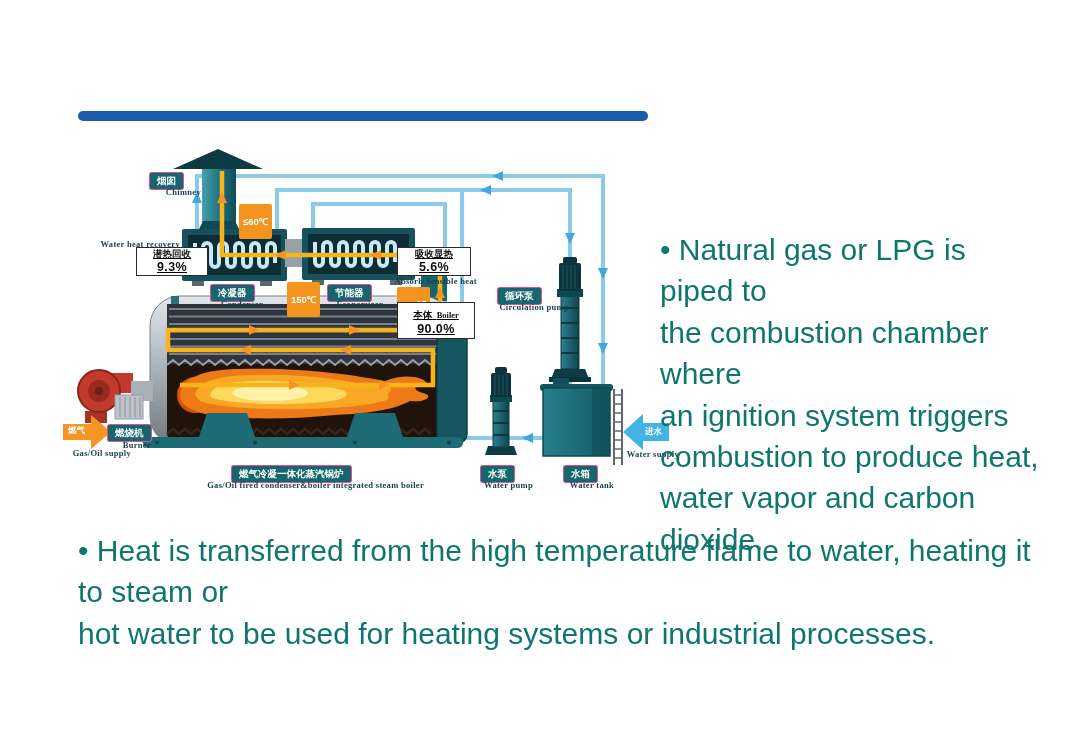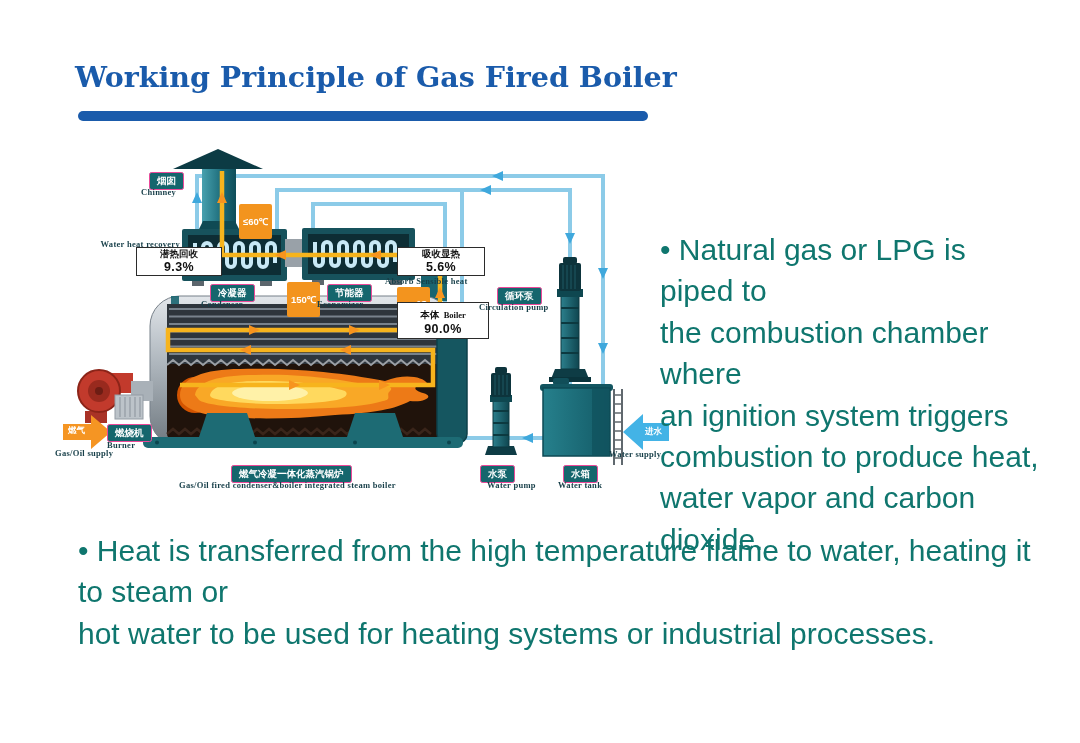--- a/index.html
+++ b/index.html
@@ -12,36 +12,35 @@
         font-family:"Liberation Sans",sans-serif;}
   .note-right{left:660px;top:229px;width:380px;}
   .note-b1{left:78px;top:530px;width:960px;}
   .note-b2{left:78px;top:618px;width:960px;}
   .diagram{position:absolute;left:55px;top:143px;width:620px;height:378px;}
   .diagram svg{position:absolute;left:0;top:0;}
   .lab{position:absolute;white-space:nowrap;}
   .badge{display:inline-block;background:#15666d;color:#fff;font-weight:bold;font-size:9.5px;
          line-height:1.45;padding:1px 7px;border-radius:2.5px;border:1px solid #ec4899;}
   .encap{font-family:"Liberation Serif",serif;font-weight:bold;font-size:8.5px;color:#173f49;
-         letter-spacing:.3px;text-align:left;}
+         letter-spacing:.3px;text-align:right;}
   .wbox{position:absolute;background:#fff;border:1.6px solid #2b2b2b;text-align:center;
-        padding:1px 19px;line-height:1.15;}
+        padding:1px 12px;line-height:1.15;text-decoration:underline;}
   .wbox .cn{font-weight:bold;font-size:9.5px;color:#111;display:block;}
   .wbox .en-inline{font-family:"Liberation Serif",serif;font-weight:bold;font-size:8.5px;color:#111;}
   .wbox .val{font-weight:bold;font-size:12.5px;color:#111;letter-spacing:.4px;display:block;}
   .tbadge{display:inline-block;background:#f3941e;color:#fff;font-weight:bold;font-size:9.5px;
           padding:11px 4px;border-radius:2px;line-height:1.4;}
   .arrtext{color:#fff;font-weight:bold;font-size:8.5px;}
 </style>
 </head>
 <body>
 
 <div class="canvas">
 
-  <div class="title">Working Principle of Gas Fired Boiler</div>
   <div class="rule"></div>
 
   <div class="diagram">
     <svg width="620" height="378" viewBox="0 0 620 378">
       <defs>
         <linearGradient id="shellGrad" x1="0" y1="0" x2="0" y2="1">
           <stop offset="0" stop-color="#e2e6ea"></stop>
             <stop offset="0.45" stop-color="#aeb6bd"></stop>
             <stop offset="1" stop-color="#6f787f"></stop>
         </linearGradient>
@@ -233,21 +232,21 @@
     <div class="lab arrtext" style="left:13px;top:282px;">燃气</div>
     <div class="lab encap" style="left:0px;top:305px;width:76px;">Gas/Oil supply</div>
 
     <div class="lab" style="left:52px;top:279px;"><span class="badge">燃烧机</span></div>
     <div class="lab encap" style="left:52px;top:297px;width:44px;">Burner</div>
 
     <div class="lab" style="left:176px;top:320px;"><span class="badge">燃气冷凝一体化蒸汽锅炉</span></div>
     <div class="lab encap" style="left:124px;top:337px;width:245px;">Gas/Oil fired condenser&amp;boiler integrated steam boiler</div>
 
     <div class="lab" style="left:425px;top:320px;"><span class="badge">水泵</span></div>
-    <div class="lab encap" style="left:416px;top:337px;width:62px;margin-left:16px;">Water pump</div>
+    <div class="lab encap" style="left:416px;top:337px;width:62px;">Water pump</div>
 
     <div class="lab" style="left:508px;top:320px;"><span class="badge">水箱</span></div>
     <div class="lab encap" style="left:503px;top:337px;width:56px;">Water tank</div>
 
     <div class="lab arrtext" style="left:590px;top:283px;">进水</div>
     <div class="lab encap" style="left:554px;top:306px;width:70px;">Water supply</div>
   </div>
 
   <div class="note note-right">• Natural gas or LPG is piped to
 the combustion chamber where

